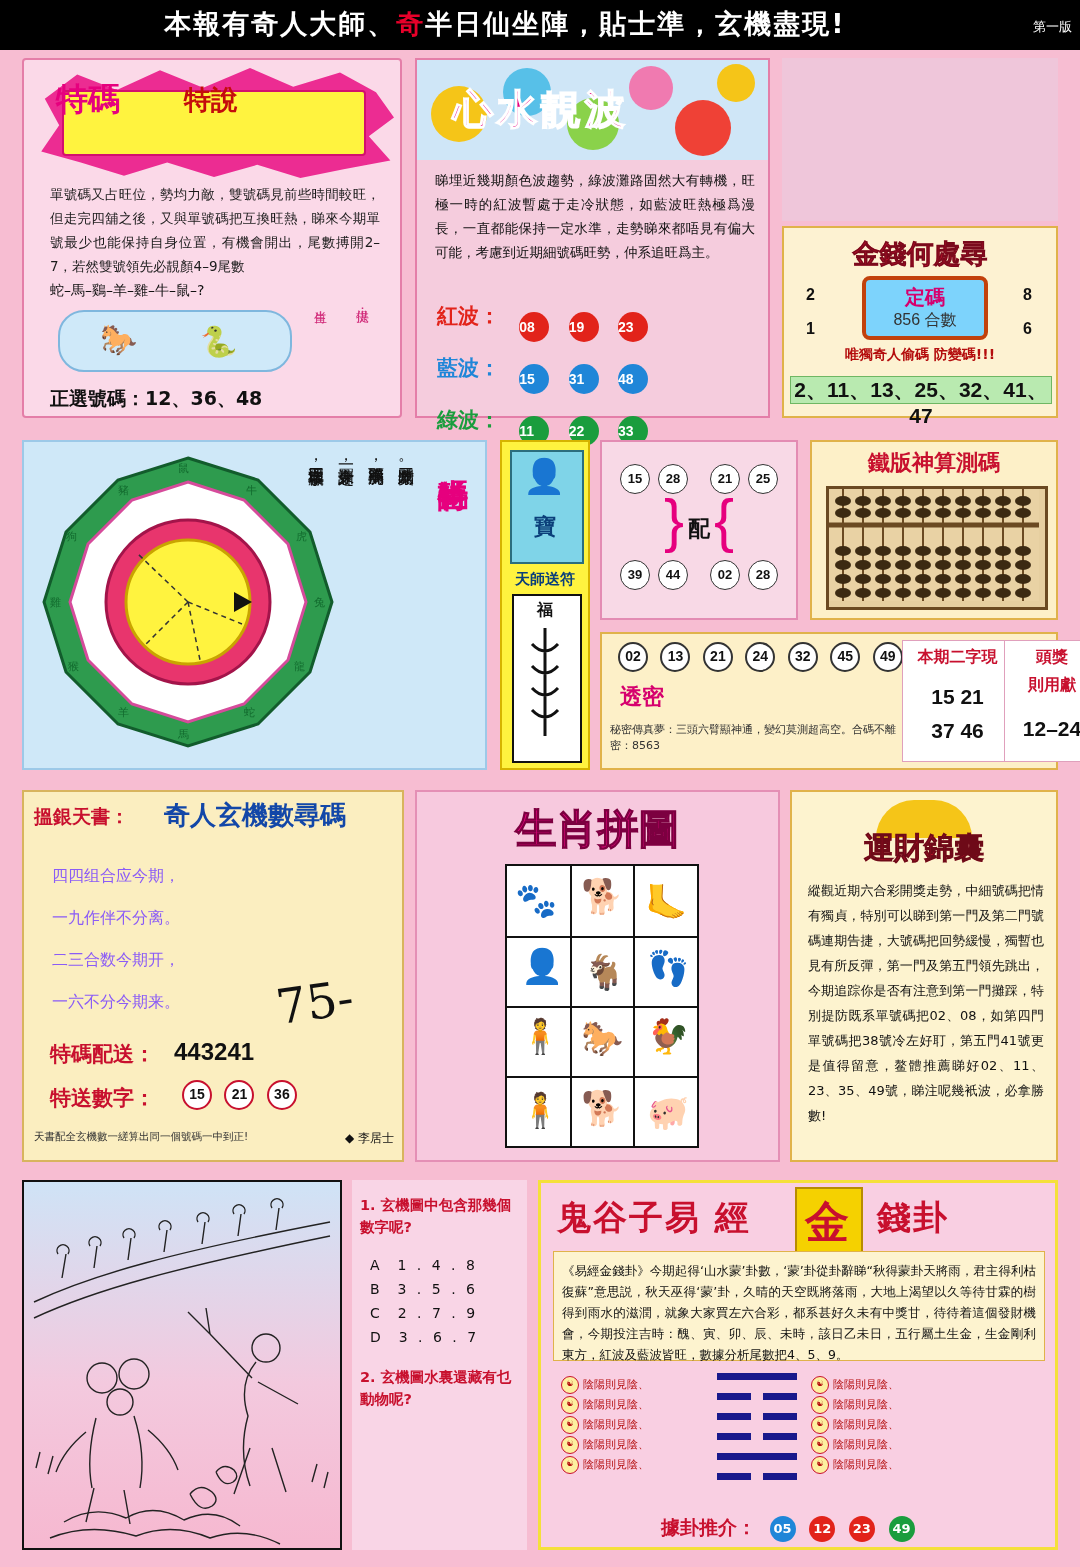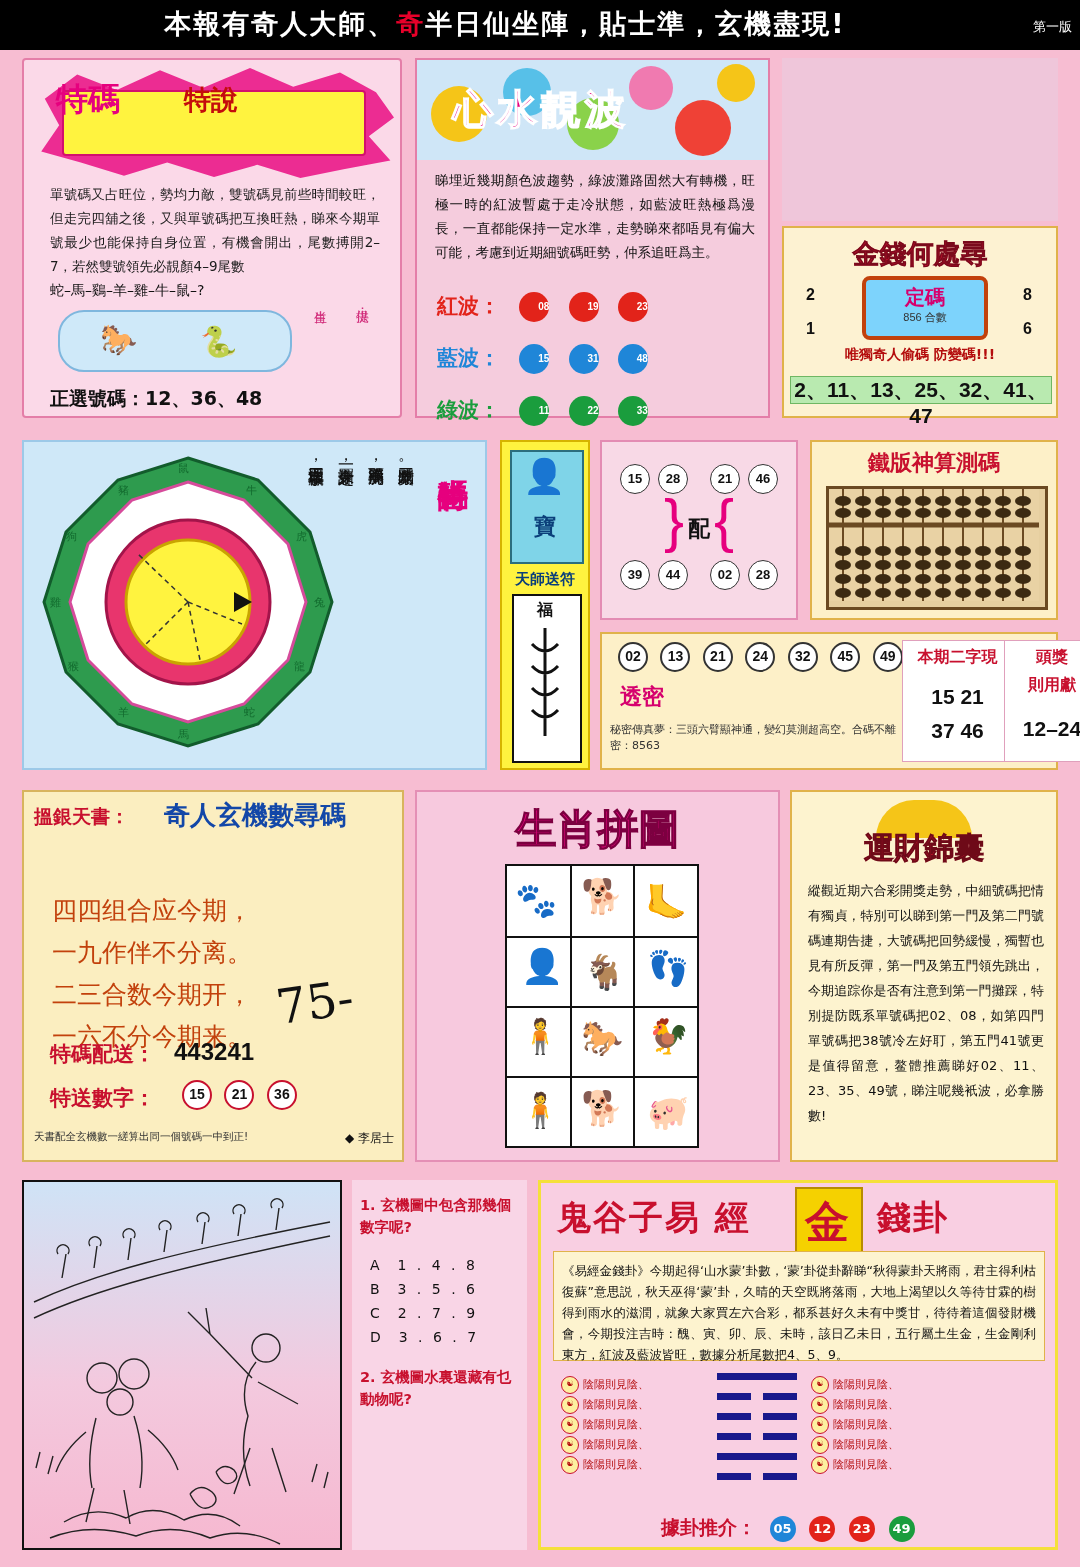--- a/index.html
+++ b/index.html
@@ -48,32 +48,32 @@
   .sup{position:absolute;right:28px;top:240px;font-size:13px;line-height:19px;color:#d12b7a;font-family:"DejaVu Sans",sans-serif;}
   .sup2{position:absolute;right:70px;top:240px;font-size:13px;line-height:19px;color:#d12b7a;font-family:"DejaVu Sans",sans-serif;}
   .p1 .pick{position:absolute;left:26px;top:326px;font-size:19px;font-weight:bold;color:#111;font-family:"DejaVu Sans",sans-serif;}
   
   .p2{left:415px;top:58px;width:355px;height:360px;background:#f5ccdd;border:2px solid #e47ea8;}
   .p2 .tbar{position:absolute;left:0;top:0;width:351px;height:100px;background:#cfe6f7;overflow:hidden;}
   .bubble{position:absolute;border-radius:50%;}
   .p2 .t2{position:absolute;left:36px;top:22px;font-size:40px;font-weight:bold;color:#e6007e;-webkit-text-stroke:1.5px #fff;font-family:"DejaVu Sans",sans-serif;letter-spacing:4px;z-index:3;}
   .p2 .body{position:absolute;left:18px;top:108px;width:320px;font-size:13.5px;line-height:24px;color:#111;text-align:justify;font-family:"DejaVu Sans",sans-serif;}
   .wave-row{position:absolute;left:20px;font-size:21px;font-weight:bold;font-family:"DejaVu Sans",sans-serif;}
-  .ball{display:inline-block;width:30px;height:30px;border-radius:50%;color:#fff;font-size:10px;font-weight:bold;text-align:right;line-height:30px;margin-left:12px;vertical-align:middle;font-family:"Liberation Sans",sans-serif;}
+  .ball{display:inline-block;width:30px;height:30px;border-radius:50%;color:#fff;font-size:14px;font-weight:bold;text-align:left;line-height:30px;margin-left:12px;vertical-align:middle;font-family:"Liberation Sans",sans-serif;margin-top:20px;}
   .b-red{background:#e2231a;}
   .b-blue{background:#1f86d8;}
   .b-green{background:#1a9d3d;}
   
   .p3{left:782px;top:58px;width:276px;height:163px;background:#efc6da;}
   
   .p4{left:782px;top:226px;width:276px;height:192px;background:#fdf2d2;border:2px solid #e0b24a;}
   .p4 .t{position:absolute;left:0;top:8px;width:272px;text-align:center;font-size:27px;font-weight:bold;color:#c8102e;font-family:"DejaVu Sans",sans-serif;-webkit-text-stroke:0.6px #7a0a1c;}
   .p4 .ring{position:absolute;left:78px;top:48px;width:118px;height:56px;border:4px solid #c2410c;border-radius:8px;background:#7dd3fc;}
   .p4 .ring .rt{position:absolute;left:0;top:4px;width:118px;text-align:center;font-size:20px;font-weight:bold;color:#d6006e;font-family:"DejaVu Sans",sans-serif;}
-  .p4 .ring .rs{position:absolute;left:0;top:30px;width:118px;text-align:center;font-size:11px;color:#333;}
+  .p4 .ring .rs{position:absolute;left:0;top:30px;width:118px;text-align:center;font-size:16px;color:#333;}
   .p4 .c{position:absolute;font-size:16px;font-weight:bold;color:#111;}
   .p4 .warn{position:absolute;left:0;top:118px;width:272px;text-align:center;font-size:14px;color:#b40d0d;font-weight:bold;font-family:"DejaVu Sans",sans-serif;}
   .p4 .nums{position:absolute;left:6px;top:148px;width:260px;height:26px;background:#b9eab0;border:1px solid #6fb763;text-align:center;line-height:26px;font-size:21px;font-weight:bold;color:#111;}
   
   .p5{left:22px;top:440px;width:465px;height:330px;background:#cfe8f8;border:2px solid #9dc9e8;}
   .wheel{position:absolute;left:14px;top:12px;width:300px;height:300px;}
   .poem{position:absolute;top:14px;font-size:16px;line-height:21px;color:#111;writing-mode:vertical-rl;font-family:"DejaVu Sans",serif;}
   .ptitle{position:absolute;right:12px;top:14px;font-size:30px;font-weight:bold;color:#e6007e;writing-mode:vertical-rl;font-family:"DejaVu Sans",sans-serif;}
   
   .p6{left:500px;top:440px;width:90px;height:330px;background:#fff33f;border:2px solid #d6b400;}
@@ -94,21 +94,21 @@
   .p9 .row{position:absolute;left:8px;top:8px;}
   .p9 .tm{position:absolute;left:18px;top:48px;font-size:22px;font-weight:bold;color:#d6006e;font-family:"DejaVu Sans",sans-serif;}
   .p9 .small{position:absolute;left:8px;top:88px;width:290px;font-size:11px;line-height:16px;color:#333;font-family:"DejaVu Sans",sans-serif;}
   .p9 .cell{position:absolute;box-sizing:border-box;border:1.5px solid #e0a0bc;background:#fff;}
   .p9 .ch{position:absolute;width:100%;text-align:center;top:6px;font-size:16px;font-weight:bold;color:#c8102e;font-family:"DejaVu Sans",sans-serif;}
   .p9 .cv{position:absolute;width:100%;text-align:center;font-size:21px;font-weight:bold;color:#111;}
   
   .p10{left:22px;top:790px;width:382px;height:372px;background:#fbeec0;border:2px solid #d8b45e;}
   .p10 .h1{position:absolute;left:10px;top:12px;font-size:19px;font-weight:bold;color:#c8102e;font-family:"DejaVu Sans",sans-serif;}
   .p10 .h2{position:absolute;left:140px;top:6px;font-size:26px;font-weight:bold;color:#1247a8;font-family:"DejaVu Sans",sans-serif;}
-  .p10 .line{position:absolute;left:28px;font-size:25px;color:#c2410c;font-family:"DejaVu Sans",sans-serif;margin-top:28px;}
+  .p10 .line{position:absolute;left:28px;font-size:16px;color:#8b5cf6;font-family:"DejaVu Sans",sans-serif;}
   .p10 .sig{position:absolute;left:252px;top:182px;font-size:48px;color:#111;font-family:"DejaVu Serif",serif;transform:rotate(-8deg);}
   .p10 .k1{position:absolute;left:26px;top:248px;font-size:21px;font-weight:bold;color:#c8102e;font-family:"DejaVu Sans",sans-serif;}
   .p10 .k1v{position:absolute;left:150px;top:246px;font-size:24px;font-weight:bold;color:#111;}
   .p10 .k2{position:absolute;left:26px;top:292px;font-size:21px;font-weight:bold;color:#c8102e;font-family:"DejaVu Sans",sans-serif;}
   .p10 .ft{position:absolute;left:10px;top:338px;width:360px;font-size:10.5px;color:#333;font-family:"DejaVu Sans",sans-serif;}
   .p10 .ft .name{position:absolute;right:0;top:0;font-size:12px;color:#111;}
   .ocirc{display:inline-block;width:26px;height:26px;border-radius:50%;border:2px solid #c8102e;color:#111;text-align:center;line-height:24px;font-size:14px;font-weight:bold;margin-left:8px;vertical-align:middle;background:#fff;}
   
   .p11{left:415px;top:790px;width:365px;height:372px;background:#f7c9de;border:2px solid #e48fb5;}
   .p11 .t{position:absolute;left:0;top:10px;width:361px;text-align:center;font-size:41px;font-weight:bold;color:#e6007e;font-family:"DejaVu Sans",sans-serif;-webkit-text-stroke:1px #7c0040;}
@@ -269,21 +269,21 @@
       </svg>
     </div>
   </div>
 
   <div class="panel p7">
     <div class="numcirc" style="left:18px;top:22px;">15</div>
     <div class="numcirc" style="left:56px;top:22px;">28</div>
     <div class="numcirc" style="left:18px;top:118px;">39</div>
     <div class="numcirc" style="left:56px;top:118px;">44</div>
     <div class="numcirc" style="right:56px;top:22px;">21</div>
-    <div class="numcirc" style="right:18px;top:22px;">46</div>
+    <div class="numcirc" style="right:18px;top:22px;">25</div>
     <div class="numcirc" style="right:56px;top:118px;">02</div>
     <div class="numcirc" style="right:18px;top:118px;">28</div>
     <div class="brace" style="left:62px;top:44px;">}</div>
     <div class="brace" style="left:112px;top:44px;transform:scaleX(-1);">}</div>
     <div class="peimark">配</div>
   </div>
 
   <div class="panel p8">
     <div class="t">鐵版神算測碼</div>
     <div class="abacus">

